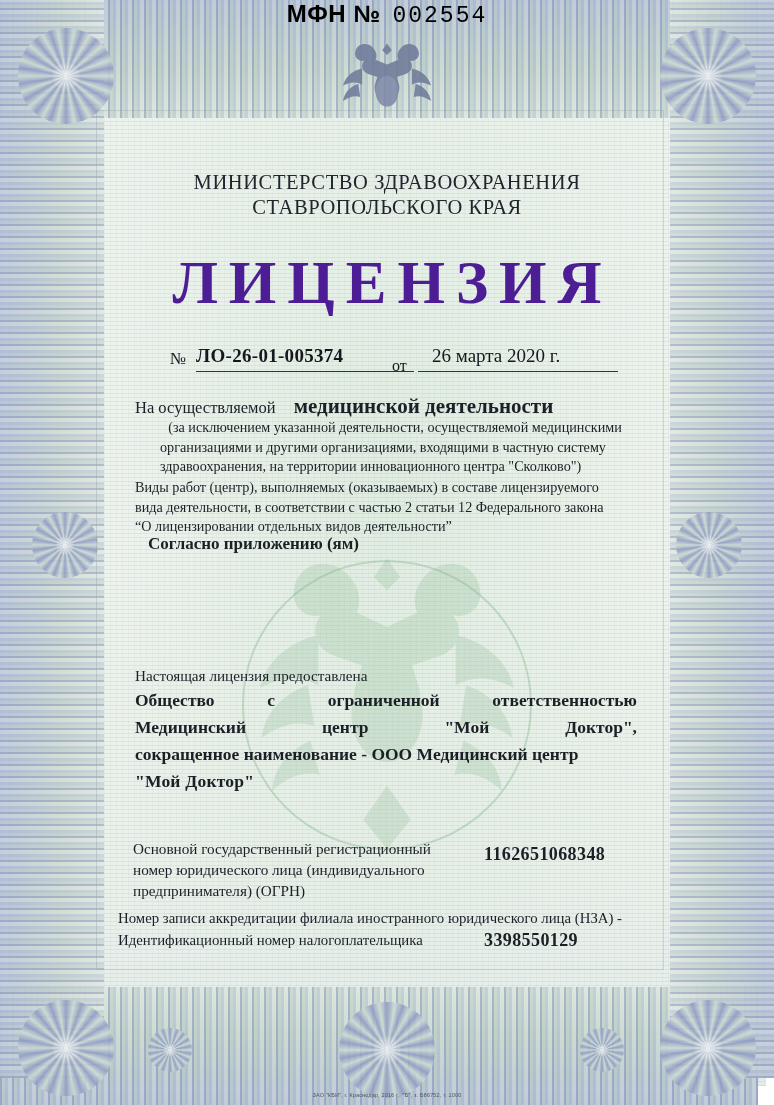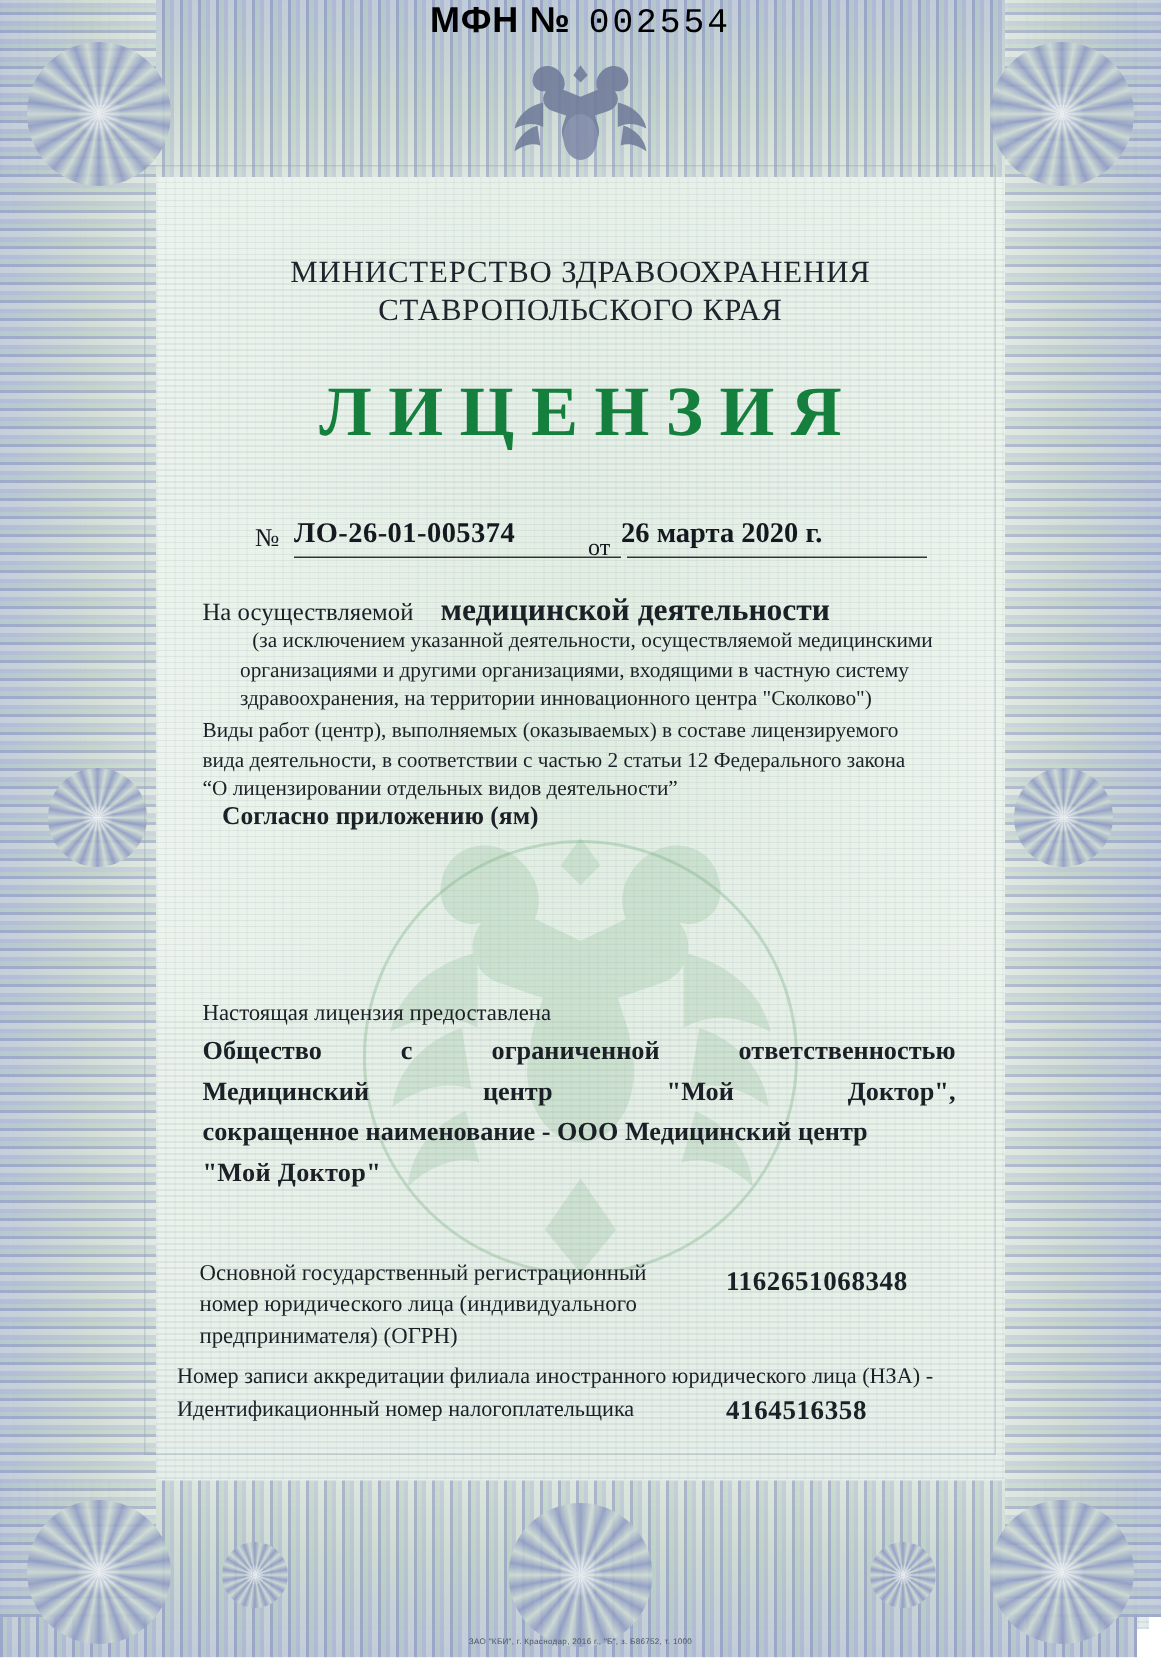--- a/index.html
+++ b/index.html
@@ -184,24 +184,24 @@
     line-height: 25px;
   }
   .ministry div { white-space: nowrap; }
 
   .title {
     position: absolute;
     top: 248px;
     left: 0;
     width: 774px;
     text-align: center;
-    font-size: 47px;
+    font-size: 61px;
     font-weight: bold;
     letter-spacing: 11px;
-    color: #15803d;
+    color: #4c1d95;
     text-indent: 11px;
   }
 
   .numline {
     position: absolute;
     top: 345px;
     left: 170px;
     width: 470px;
     height: 26px;
     font-size: 18.5px;
@@ -211,22 +211,22 @@
     position: absolute; left: 0; top: 4px; font-size: 17px;
   }
   .numline .lic-num {
     position: absolute; left: 26px; top: 0;
     font-weight: bold; font-size: 19px; letter-spacing: 0.3px;
   }
   .numline .lbl-ot {
     position: absolute; left: 222px; top: 12px; font-size: 16px;
   }
   .numline .lic-date {
-    position: absolute; left: 244px; top: 0;
-    font-weight: bold; font-size: 19px;
+    position: absolute; left: 262px; top: 0;
+    font-weight: normal; font-size: 19px;
   }
   .rule {
     position: absolute;
     border-bottom: 1.2px solid #333;
   }
   .rule-1 { left: 196px; top: 371px; width: 218px; }
   .rule-2 { left: 418px; top: 371px; width: 200px; }
 
   .blk {
     position: absolute;
@@ -431,21 +431,21 @@
       <div>Основной государственный регистрационный</div>
       <div>номер юридического лица (индивидуального</div>
       <div>предпринимателя) (ОГРН)</div>
     </div>
     <div class="blk ogrn-value">1162651068348</div>
 
     <div class="blk nza-label">
       <div>Номер записи аккредитации филиала иностранного юридического лица (НЗА) -</div>
       <div>Идентификационный номер налогоплательщика</div>
     </div>
-    <div class="blk inn-value">4164516358</div>
+    <div class="blk inn-value">3398550129</div>
 
     <div class="mfn">
       <span>МФН №</span><span class="mfn-num">002554</span>
     </div>
 
     <div class="footprint">ЗАО "КБИ", г. Краснодар, 2016 г., "Б", з. Б86752, т. 1000</div>
   </div>
 </div>
 
 </body></html>

